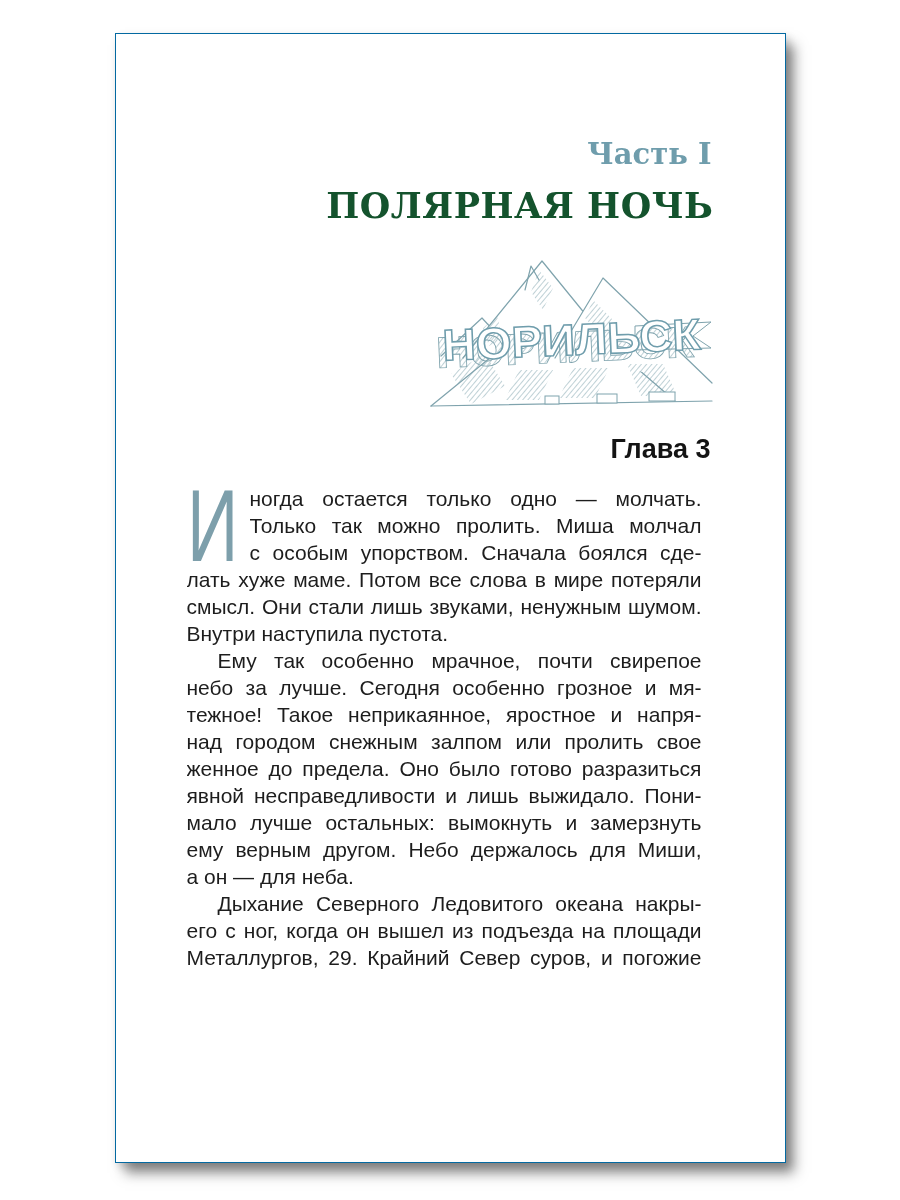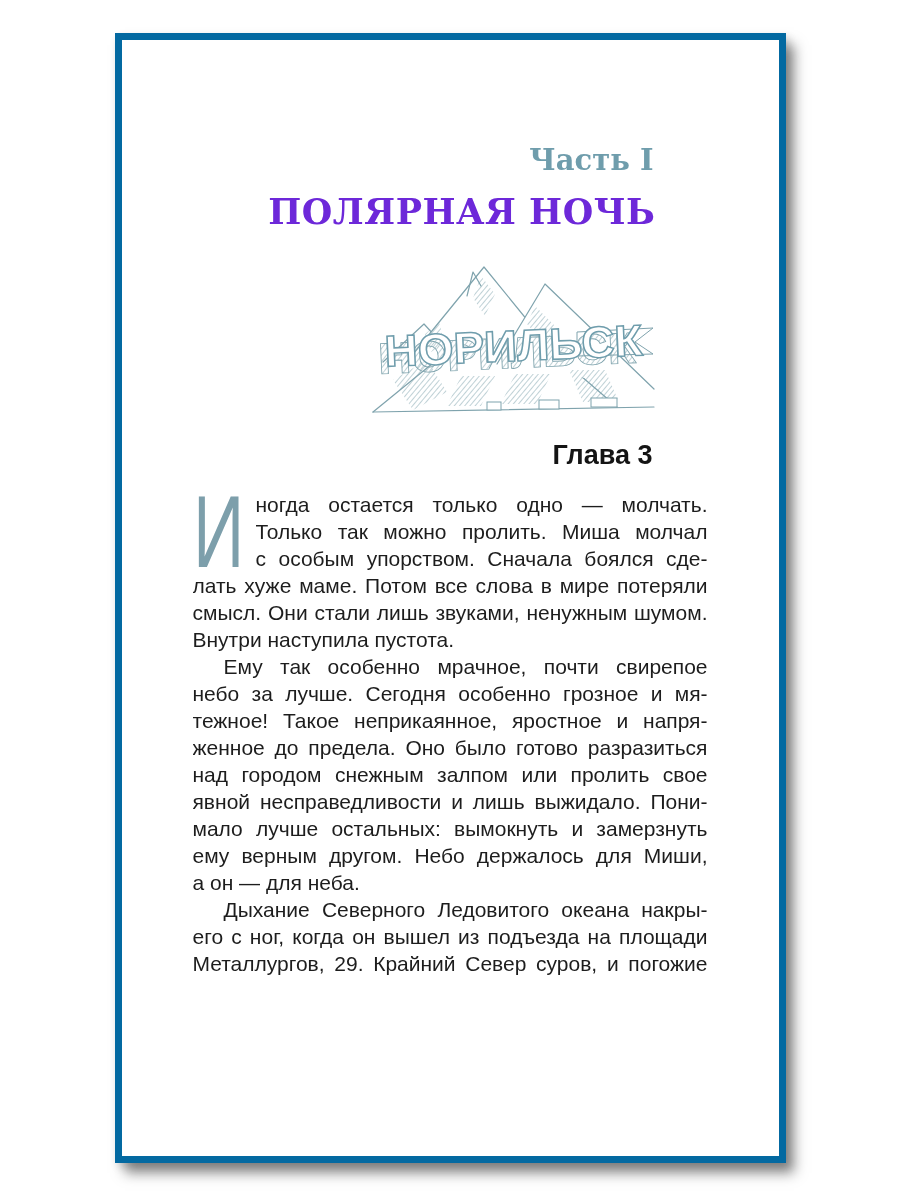--- a/index.html
+++ b/index.html
@@ -4,44 +4,44 @@
 <style>
   * { margin: 0; padding: 0; box-sizing: border-box; }
   html, body { width: 900px; height: 1200px; background: #ffffff; overflow: hidden; }
   body { font-family: "Liberation Sans", sans-serif; }
 
   .page {
     width: 671px;
     height: 1130px;
     margin: 33px auto 0 auto;
     background: #ffffff;
-    border: 7px solid #0369a1;
+    border: 1px solid #0369a1;
     box-shadow: 9px 11px 12px -1px rgba(45,45,45,0.55),
                 3px 4px 8px rgba(0,0,0,0.15);
-    padding: 0 115px 0 71px;
+    padding: 0 63px 0 71px;
   }
 
   .part-label {
     margin-top: 105px;
     font-family: "DejaVu Serif", serif;
     font-weight: bold;
     font-size: 29px;
     line-height: 1.05;
     color: #6f9dac;
     text-align: right;
     padding-right: 10px;
   }
 
   .part-title {
     margin-top: 19px;
     font-family: "DejaVu Serif", serif;
     font-weight: bold;
     font-size: 35px;
     line-height: 1.05;
-    color: #6d28d9;
+    color: #14532d;
     text-align: right;
     padding-right: 8px;
     letter-spacing: 0.5px;
   }
 
   .illustration {
     margin: 33px 8px 0 auto;
     width: 287px;
     height: 152px;
   }
@@ -160,22 +160,22 @@
       <div class="ln">с особым упорством. Сначала боялся сде-</div>
       <div class="ln">лать хуже маме. Потом все слова в мире потеряли</div>
       <div class="ln">смысл. Они стали лишь звуками, ненужным шумом.</div>
       <div class="ln end">Внутри наступила пустота.</div>
     </div>
 
     <div>
       <div class="ln indent">Ему так особенно мрачное, почти свирепое</div>
       <div class="ln">небо за лучше. Сегодня особенно грозное и мя-</div>
       <div class="ln">тежное! Такое неприкаянное, яростное и напря-</div>
+      <div class="ln">над городом снежным залпом или пролить свое</div>
       <div class="ln">женное до предела. Оно было готово разразиться</div>
-      <div class="ln">над городом снежным залпом или пролить свое</div>
       <div class="ln">явной несправедливости и лишь выжидало. Пони-</div>
       <div class="ln">мало лучше остальных: вымокнуть и замерзнуть</div>
       <div class="ln">ему верным другом. Небо держалось для Миши,</div>
       <div class="ln end">а он — для неба.</div>
     </div>
 
     <div>
       <div class="ln indent">Дыхание Северного Ледовитого океана накры-</div>
       <div class="ln">его с ног, когда он вышел из подъезда на площади</div>
       <div class="ln">Металлургов, 29. Крайний Север суров, и погожие</div>

